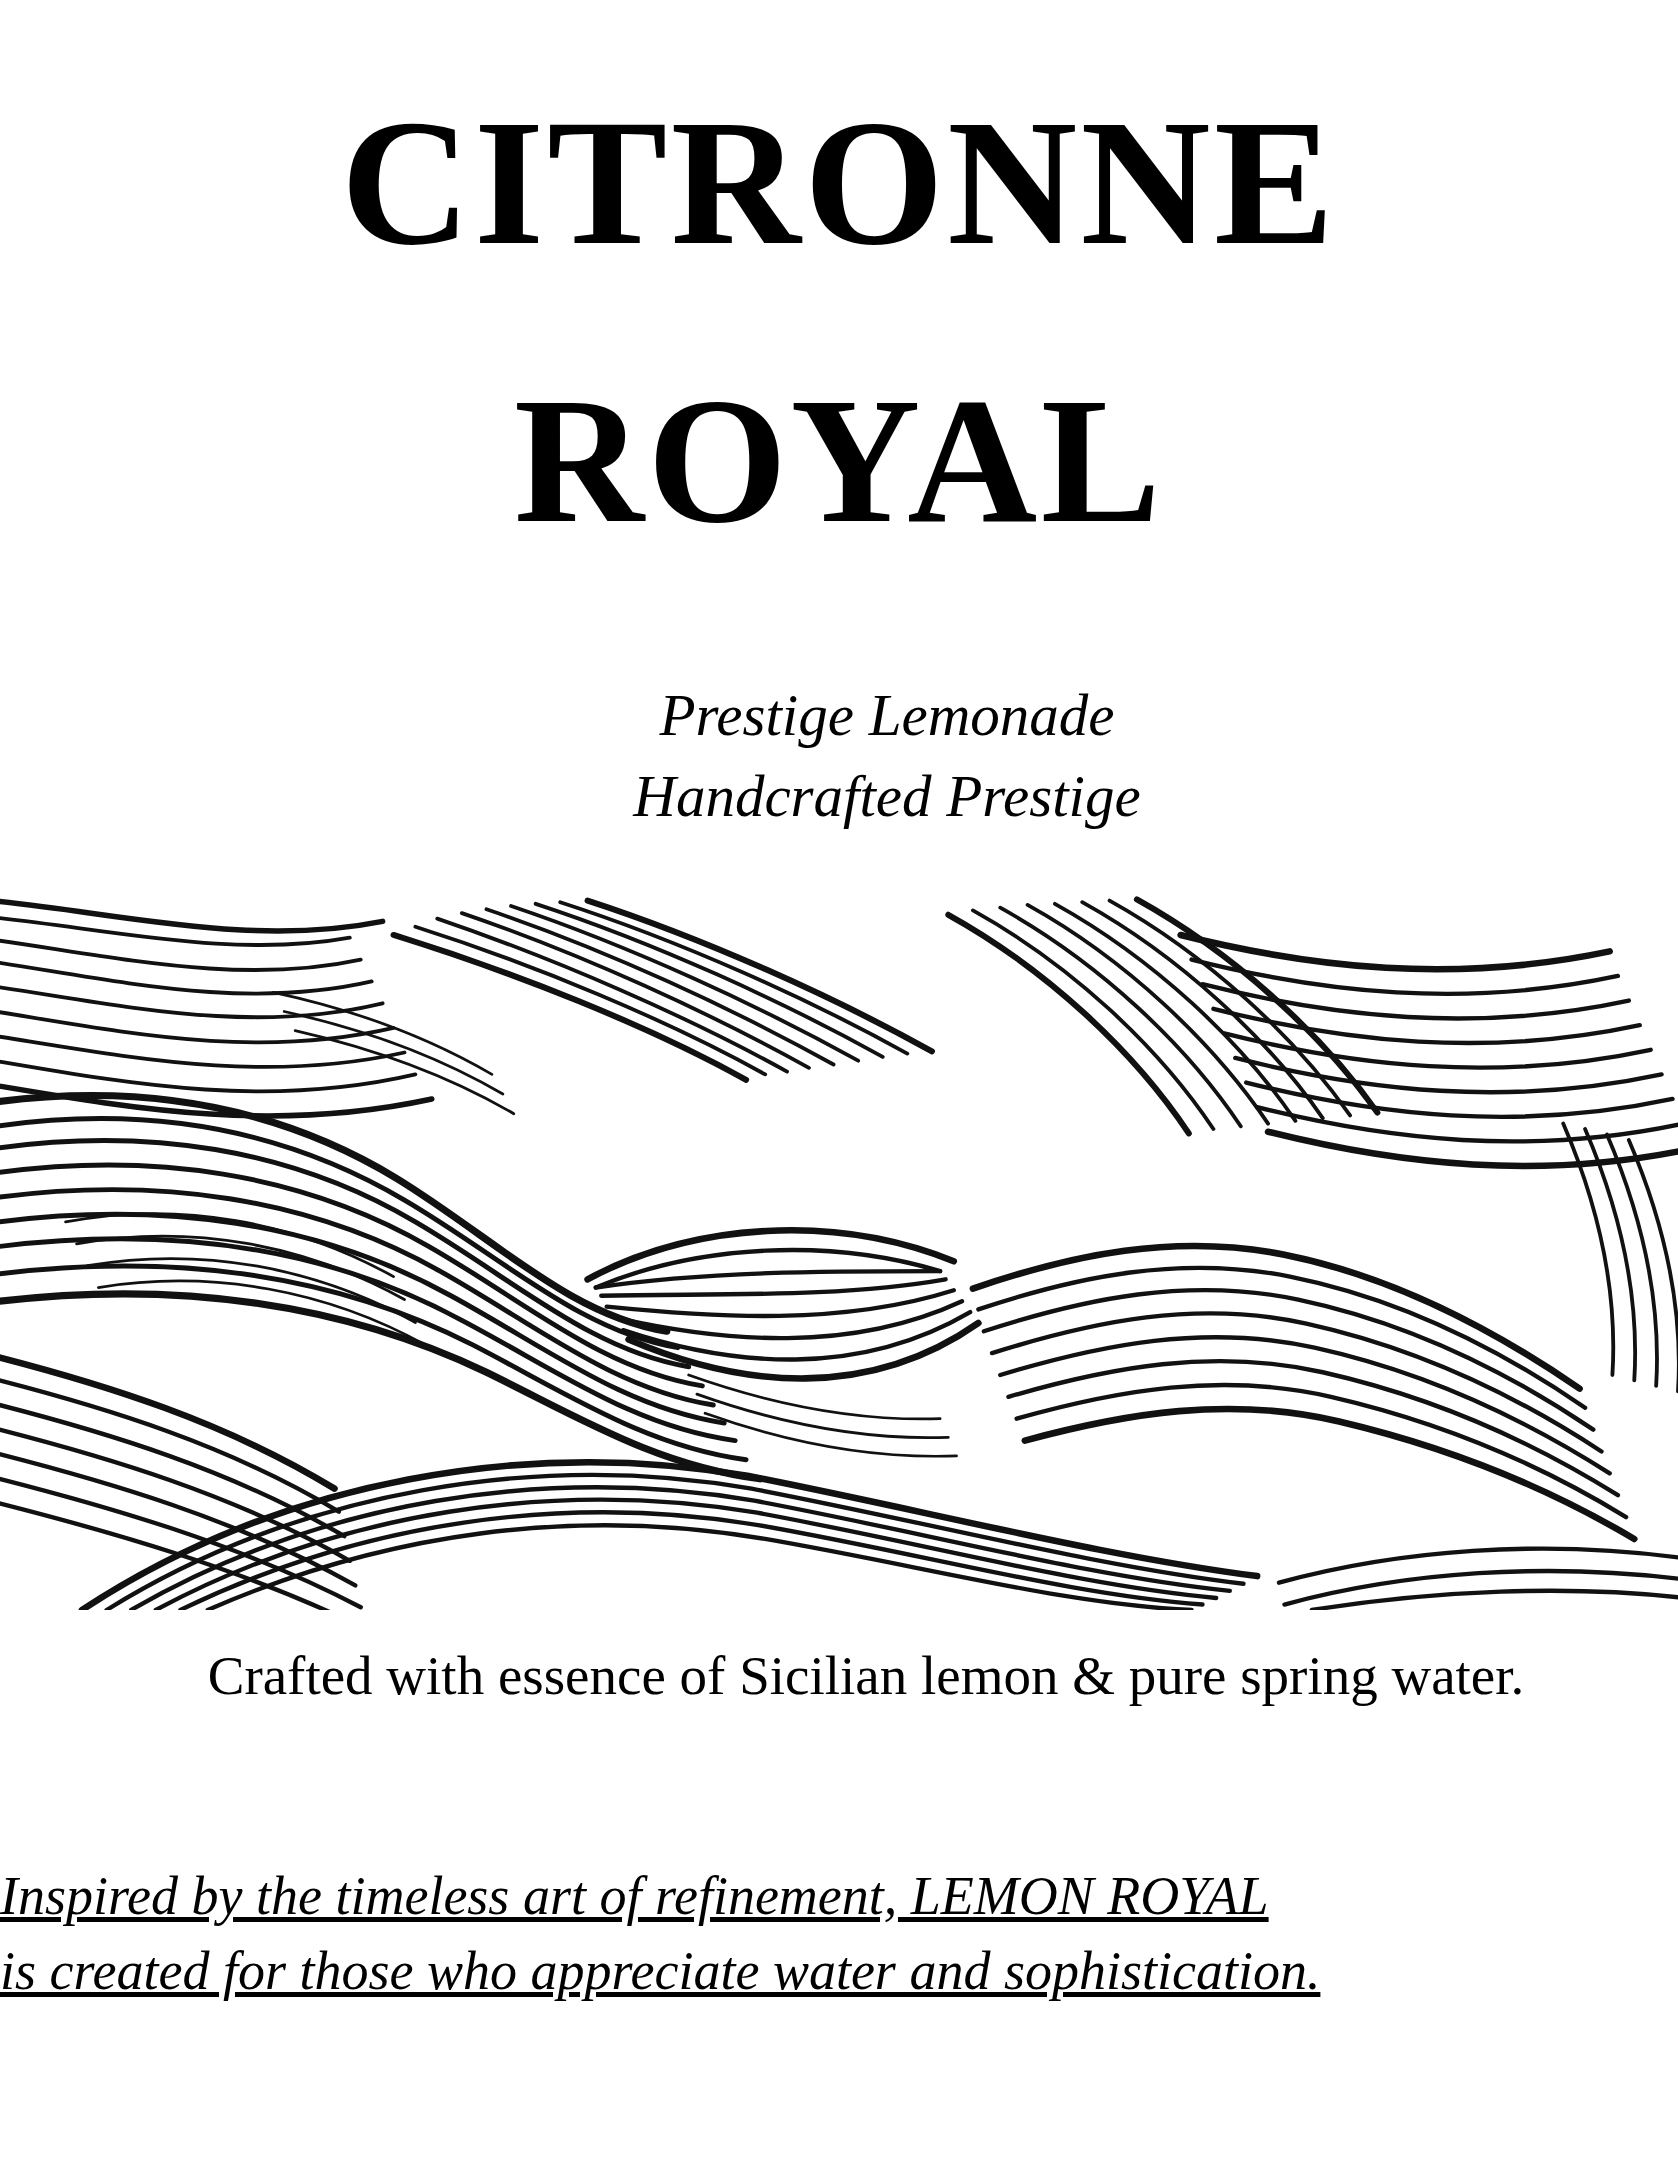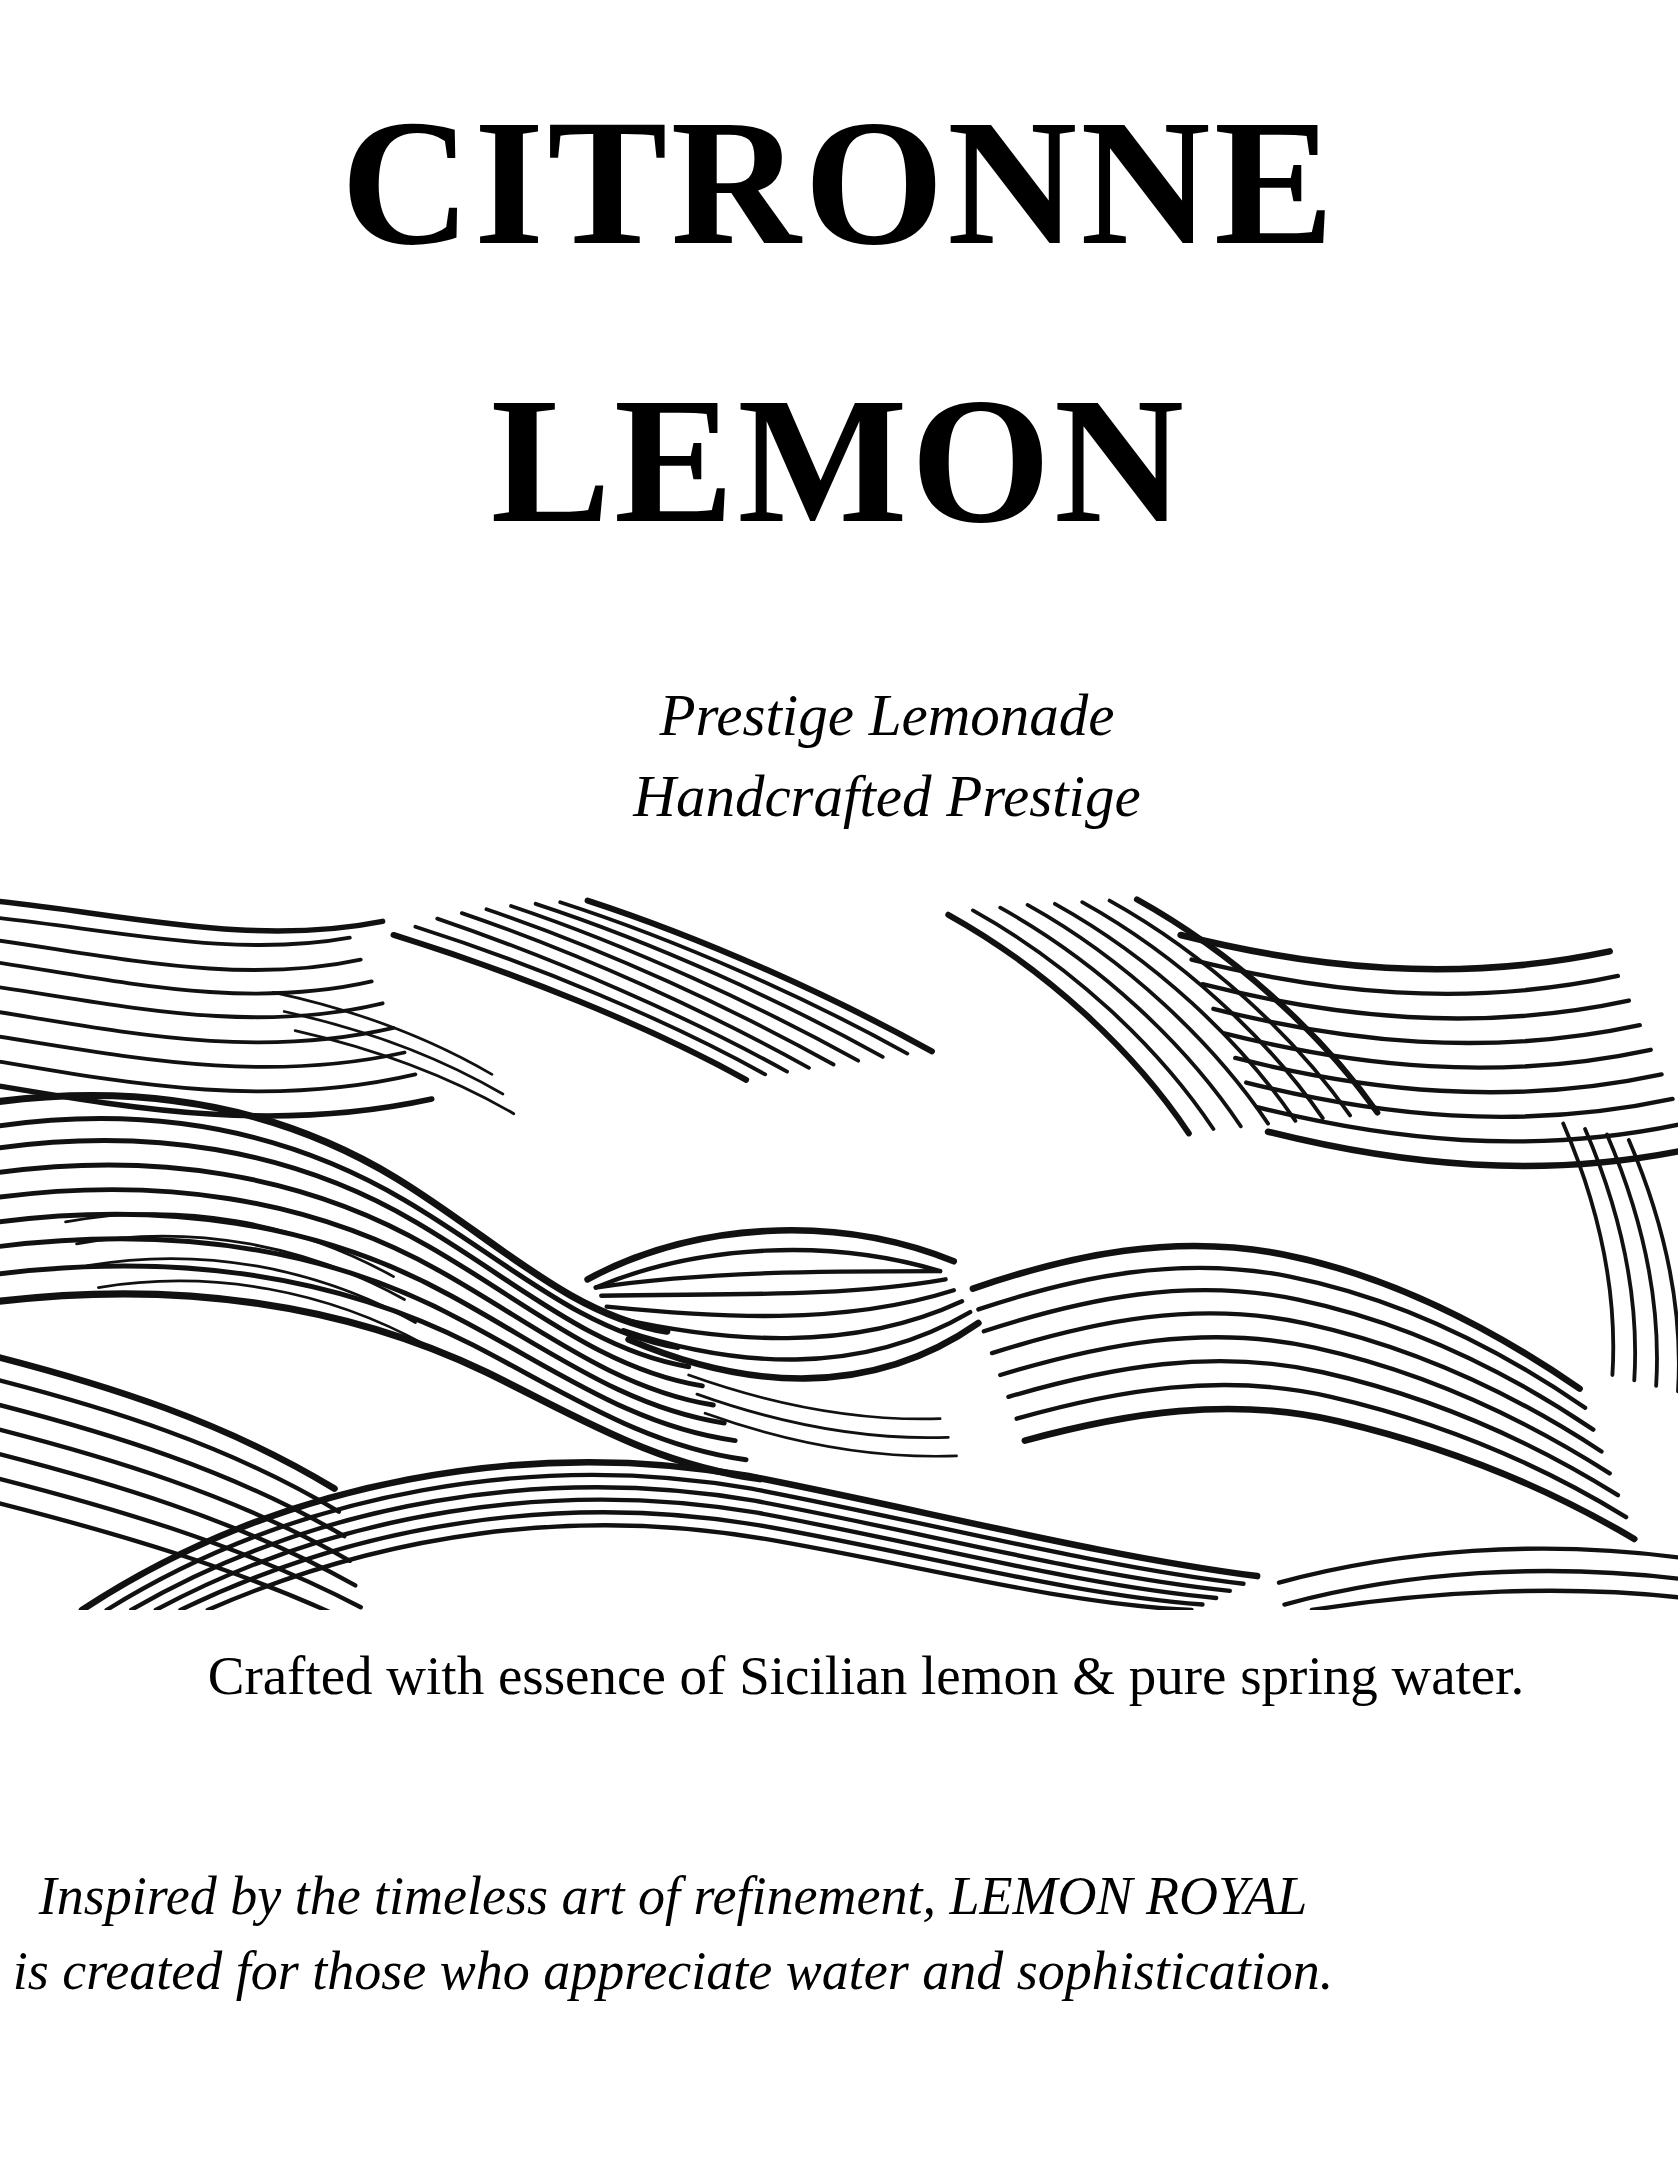--- a/index.html
+++ b/index.html
@@ -95,38 +95,38 @@
     margin: 0;
     padding-left: 27px;
   }
 
   
   .footer-block {
     position: absolute;
     top: 1859px;
     left: 0;
     width: 1346px;
-    text-align: center;
+    text-decoration: underline;
   }
   .footer-line {
     font-family: "Liberation Serif", serif;
     font-style: italic;
     font-size: 54px;
     line-height: 1.38;
     margin: 0;
   }
 </style>
 </head>
 <body>
 
 <div class="page">
 
   <div class="title-block">
     <div class="brand-line-1">CITRONNE</div>
-    <div class="brand-line-2">LEMON</div>
+    <div class="brand-line-2">ROYAL</div>
   </div>
 
   <div class="subtitle-block">
     <div class="subtitle-line">Prestige Lemonade</div>
     <div class="subtitle-line">Handcrafted Prestige</div>
   </div>
 
   <div class="artwork-band">
     <svg viewBox="0 0 3070 1310" preserveAspectRatio="none" xmlns="http://www.w3.org/2000/svg">
       <rect x="0" y="0" width="3070" height="1310" fill="#ffffff"></rect>

